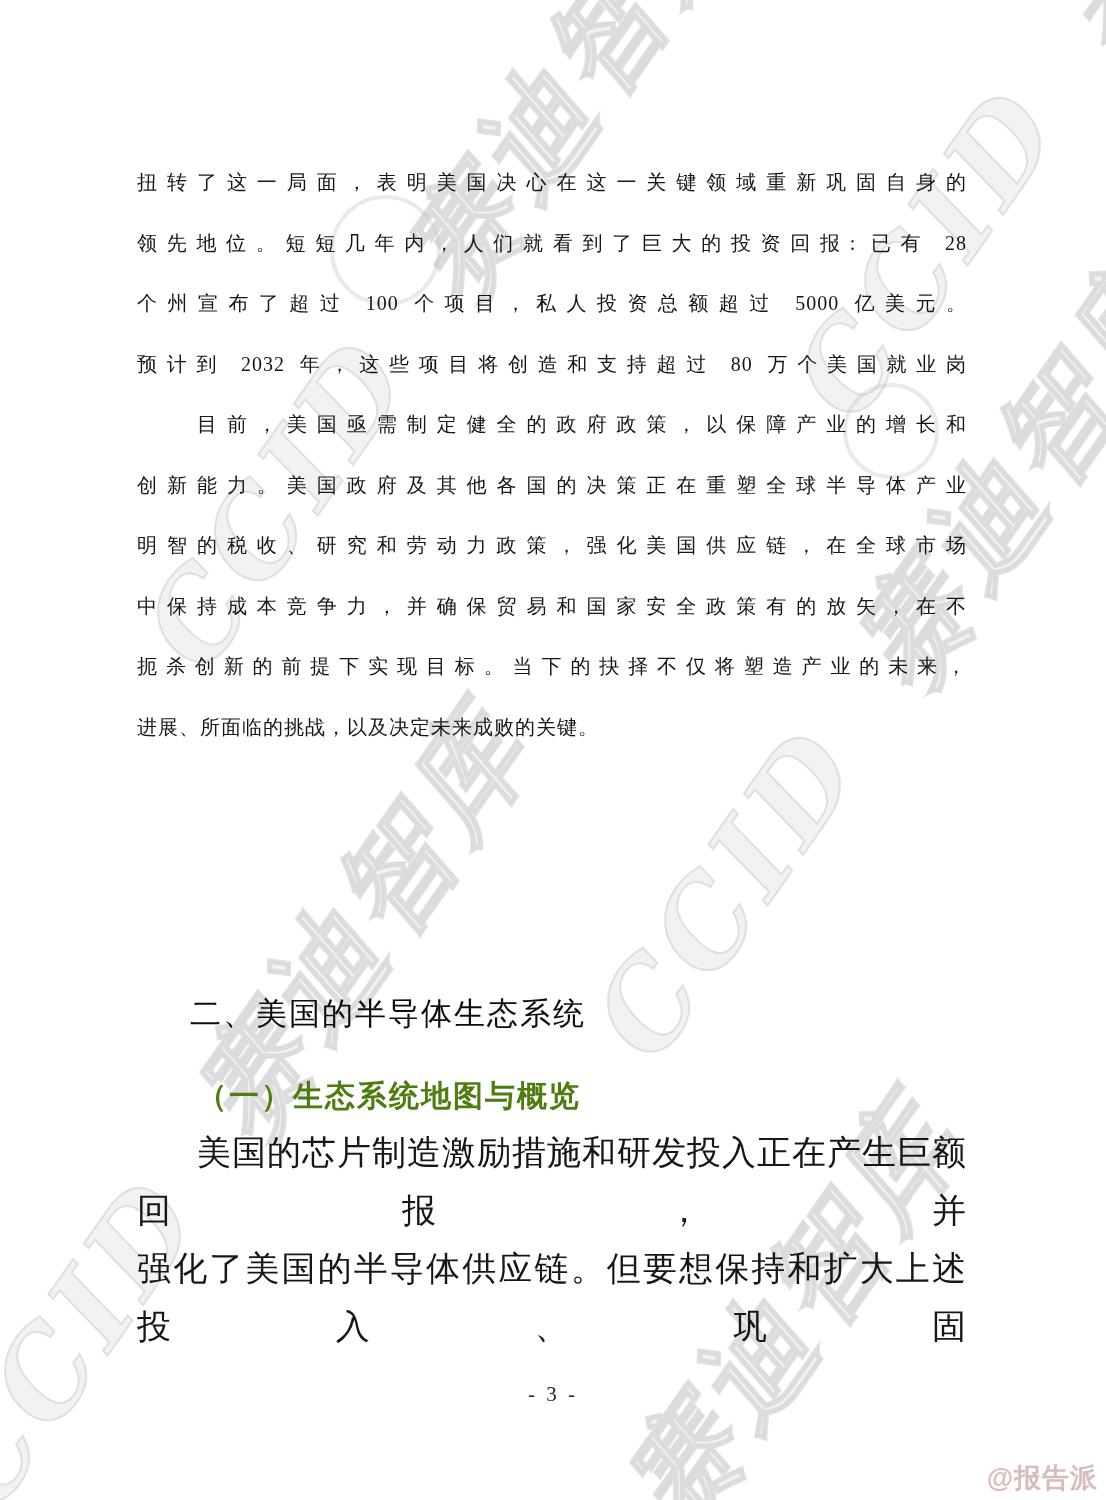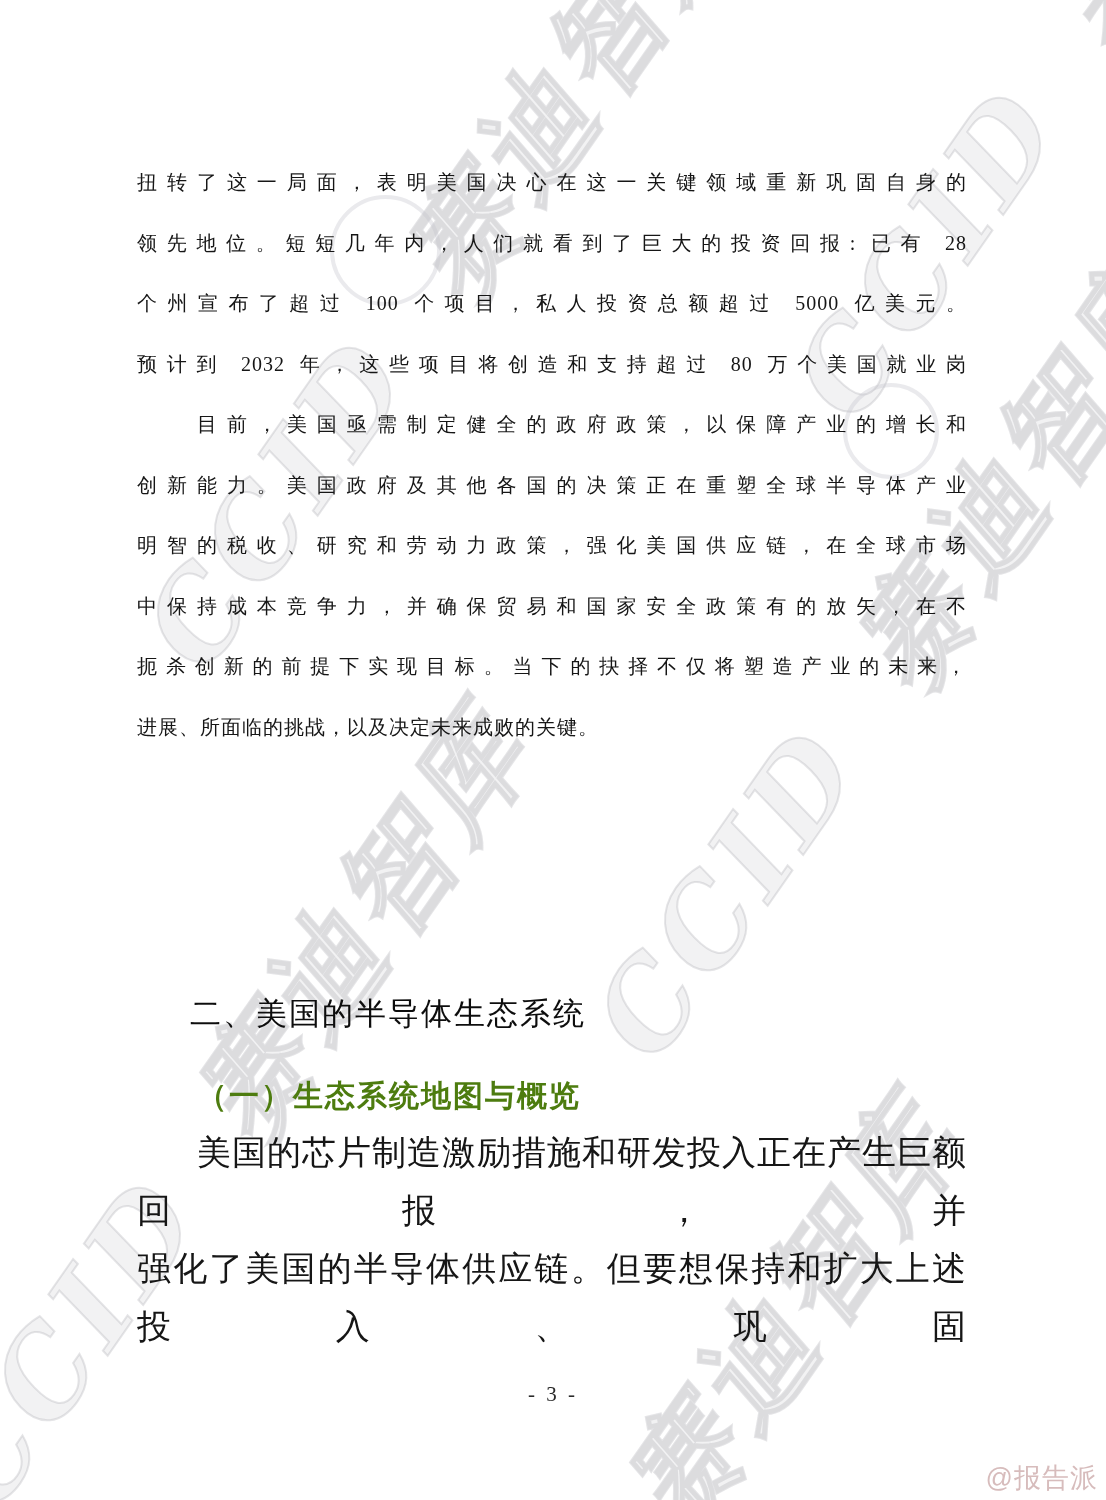--- a/index.html
+++ b/index.html
@@ -108,21 +108,21 @@
     text-align: center;
     font-size: 21px;
     letter-spacing: 3px;
     color: #2a2a2a;
   }
   .brand-watermark {
     position: absolute;
     right: 8px;
     top: 1460px;
     font-family: "Liberation Sans", "DejaVu Sans", sans-serif;
-    font-weight: normal;
+    font-weight: bold;
     font-size: 27px;
     letter-spacing: 1px;
     color: #d7bcbc;
   }
 </style>
 </head>
 <body>
 
 <div class="page">
 

